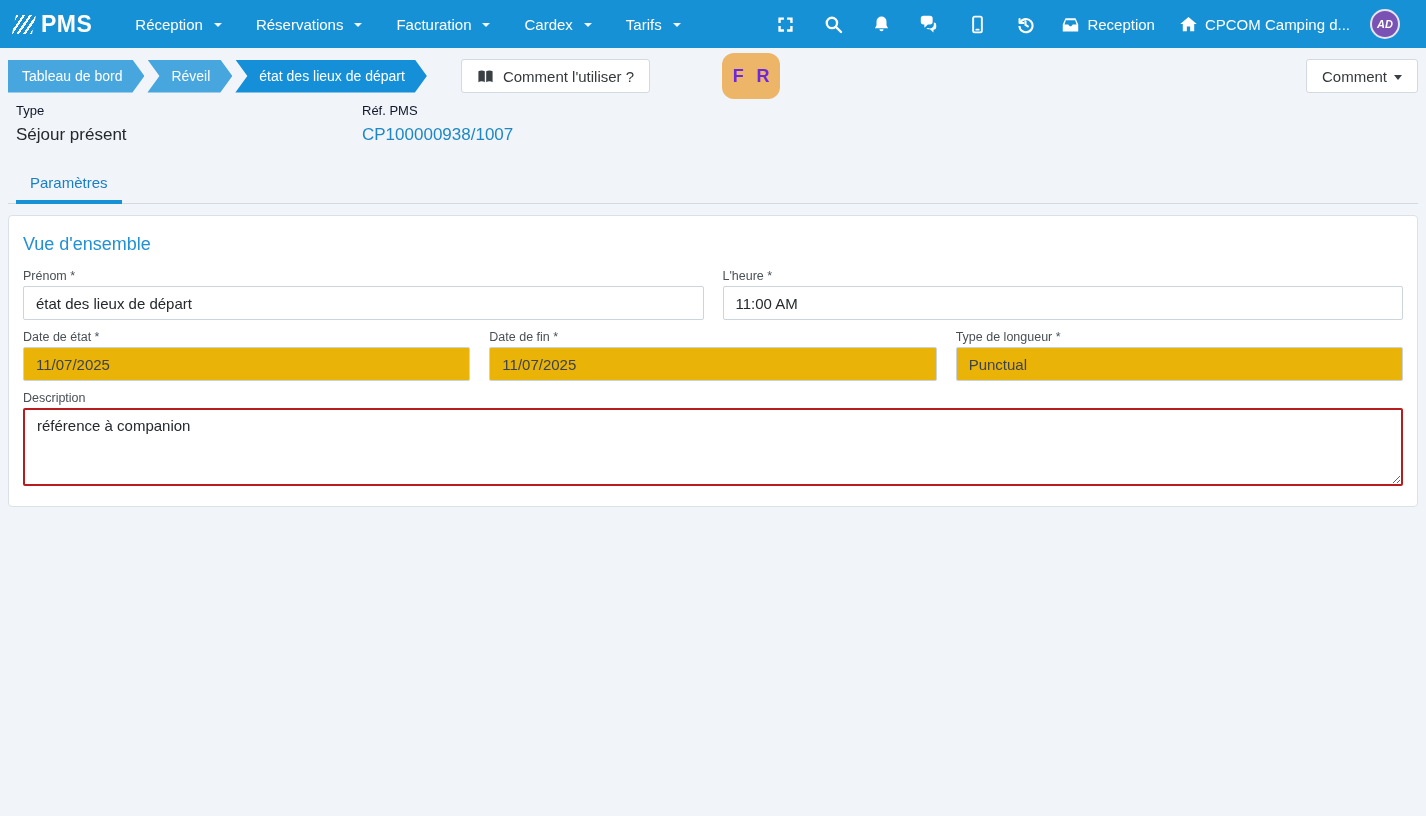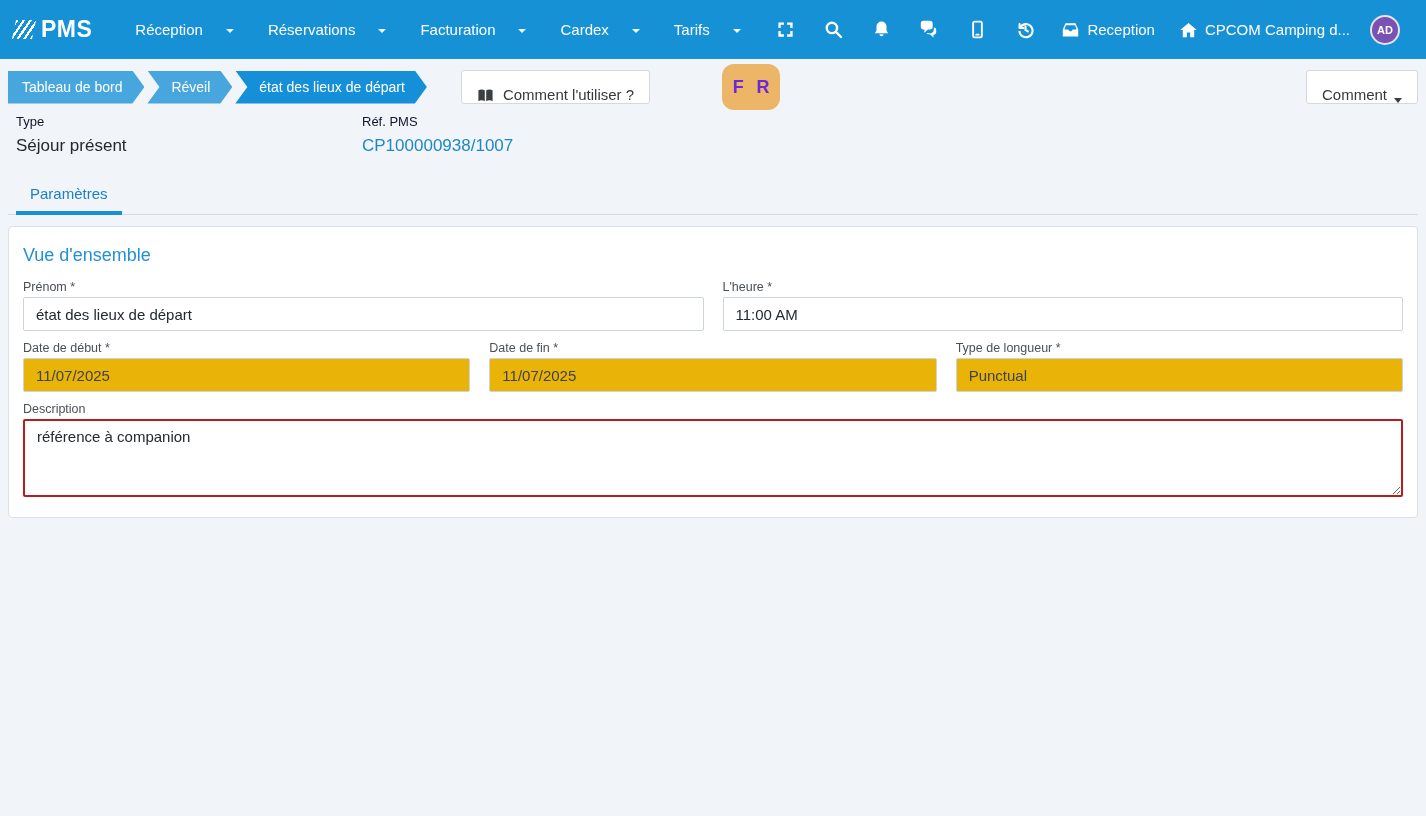--- a/index.html
+++ b/index.html
@@ -7,34 +7,34 @@
   body {
     width:1426px; height:816px;
     background:#f1f4f8;
     font-family:"Liberation Sans","DejaVu Sans",sans-serif;
     color:#2d3338;
     overflow:hidden;
   }
 
   
   .navbar {
-    height:59px; background:#1791d6;
+    height:48px; background:#1791d6;
     display:flex; align-items:center;
     padding:0 14px; color:#fff;
   }
   .brand { display:flex; align-items:center; gap:7px; margin-right:26px; cursor:pointer; }
   .brand-hatch {
     width:20px; height:19px;
     background:repeating-linear-gradient(115deg,#ffffff 0 2.5px,transparent 2.5px 6px);
     transform:skewX(-12deg);
   }
   .brand-text { font-size:23px; font-weight:bold; letter-spacing:.5px; }
   .nav-menu { display:flex; align-items:center; }
   .nav-item {
-    display:flex; align-items:center; gap:23px;
+    display:flex; align-items:center; gap:11px;
     padding:0 17px; font-size:15px; height:51px; cursor:pointer;
   }
   .caret-down {
     width:0; height:0;
     border-left:4px solid transparent; border-right:4px solid transparent;
     border-top:4px solid rgba(255,255,255,.95);
     margin-top:2px;
   }
   .nav-right { margin-left:auto; display:flex; align-items:center; }
   .nav-icon-btn {
@@ -44,21 +44,21 @@
   .nav-icon-btn svg { display:block; }
   .nav-text-btn {
     display:flex; align-items:center; gap:7px;
     padding:0 12px; font-size:15px; height:51px; cursor:pointer; white-space:nowrap;
   }
   .avatar {
     width:30px; height:30px; border-radius:50%;
     background:#7952b3; border:2px solid #e8e3f2;
     color:#fff; font-size:11px; font-weight:bold;
     display:flex; align-items:center; justify-content:center;
-    margin:0 12px 0 8px; cursor:pointer;
+    margin:0 12px 0 8px; cursor:pointer;font-style:italic;
   }
 
   
   .content { padding:0 8px; }
 
   .toolbar-row { display:flex; align-items:center; margin-top:11px; height:34px; }
   .breadcrumb { display:flex; align-items:center; }
   .crumb {
     height:33px; display:flex; align-items:center;
     color:#fff; font-size:14px;
@@ -68,21 +68,21 @@
   .crumb.notched {
     padding-left:24px;
     clip-path:polygon(0 0, calc(100% - 12px) 0, 100% 50%, calc(100% - 12px) 100%, 0 100%, 12px 50%);
   }
   .crumb.light { background:#47a6de; }
   .crumb.active { background:#1590d8; }
 
   .btn {
     background:#fff; border:1px solid #d3d9df; border-radius:3px;
     font-size:15px; color:#35393d; cursor:pointer;
-    display:inline-flex; align-items:flex-end; gap:9px;
+    display:inline-flex; align-items:center; gap:9px;
     height:34px; padding:0 15px;
     font-family:inherit;
   }
   .help-btn { margin-left:31px; }
   .lang-badge {
     margin-left:72px;
     width:58px; height:46px; border-radius:12px;
     background:#ecb568; color:#6d28d9;
     font-size:18px; font-weight:bold; letter-spacing:4px;
     display:flex; align-items:center; justify-content:center;
@@ -277,21 +277,21 @@
         <input class="text-input" type="text" value="état des lieux de départ" style="">
       </div>
       <div class="form-col">
         <div class="field-label">L'heure *</div>
         <input class="text-input" type="text" value="11:00 AM" style="">
       </div>
     </div>
 
     <div class="form-row">
       <div class="form-col">
-        <div class="field-label">Date de début *</div>
+        <div class="field-label">Date de état *</div>
         <input class="text-input disabled" type="text" readonly="" value="11/07/2025" style="">
       </div>
       <div class="form-col">
         <div class="field-label">Date de fin *</div>
         <input class="text-input disabled" type="text" readonly="" value="11/07/2025" style="">
       </div>
       <div class="form-col">
         <div class="field-label">Type de longueur *</div>
         <input class="text-input disabled" type="text" readonly="" value="Punctual" style="">
       </div>

